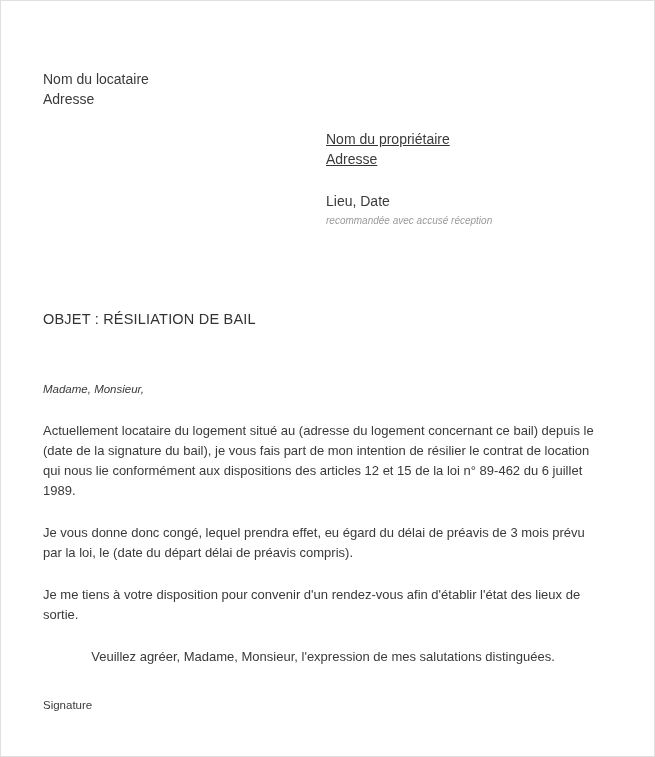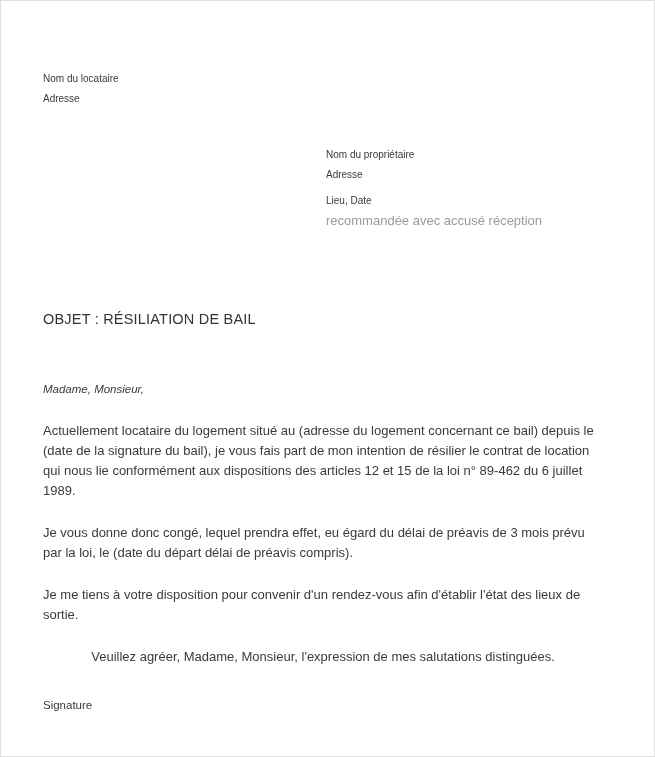--- a/index.html
+++ b/index.html
@@ -22,46 +22,48 @@
     border: 1px solid #e0e0e0;
     padding: 0;
     overflow: hidden;
   }
 
   .block {
     position: absolute;
   }
 
   .line {
-    font-size: 10px;
+    font-size: 14px;
     line-height: 20px;
     color: #3a3a3a;
     white-space: pre;
   }
 
   
   #sender-block {
     left: 42px;
     top: 68px;
   }
 
   
   #recipient-block {
     left: 325px;
-    top: 144px;
+    top: 128px;
+    text-decoration: underline;
   }
 
   
   #placedate-block {
     left: 325px;
     top: 190px;
   }
   .italic-note {
+    font-style: italic;
     color: #9a9a9a;
-    font-size: 13px;
+    font-size: 10px;
     line-height: 20px;
   }
 
   
   #subject-block {
     left: 42px;
     top: 310px;
   }
   .subject {
     font-size: 14.5px;

